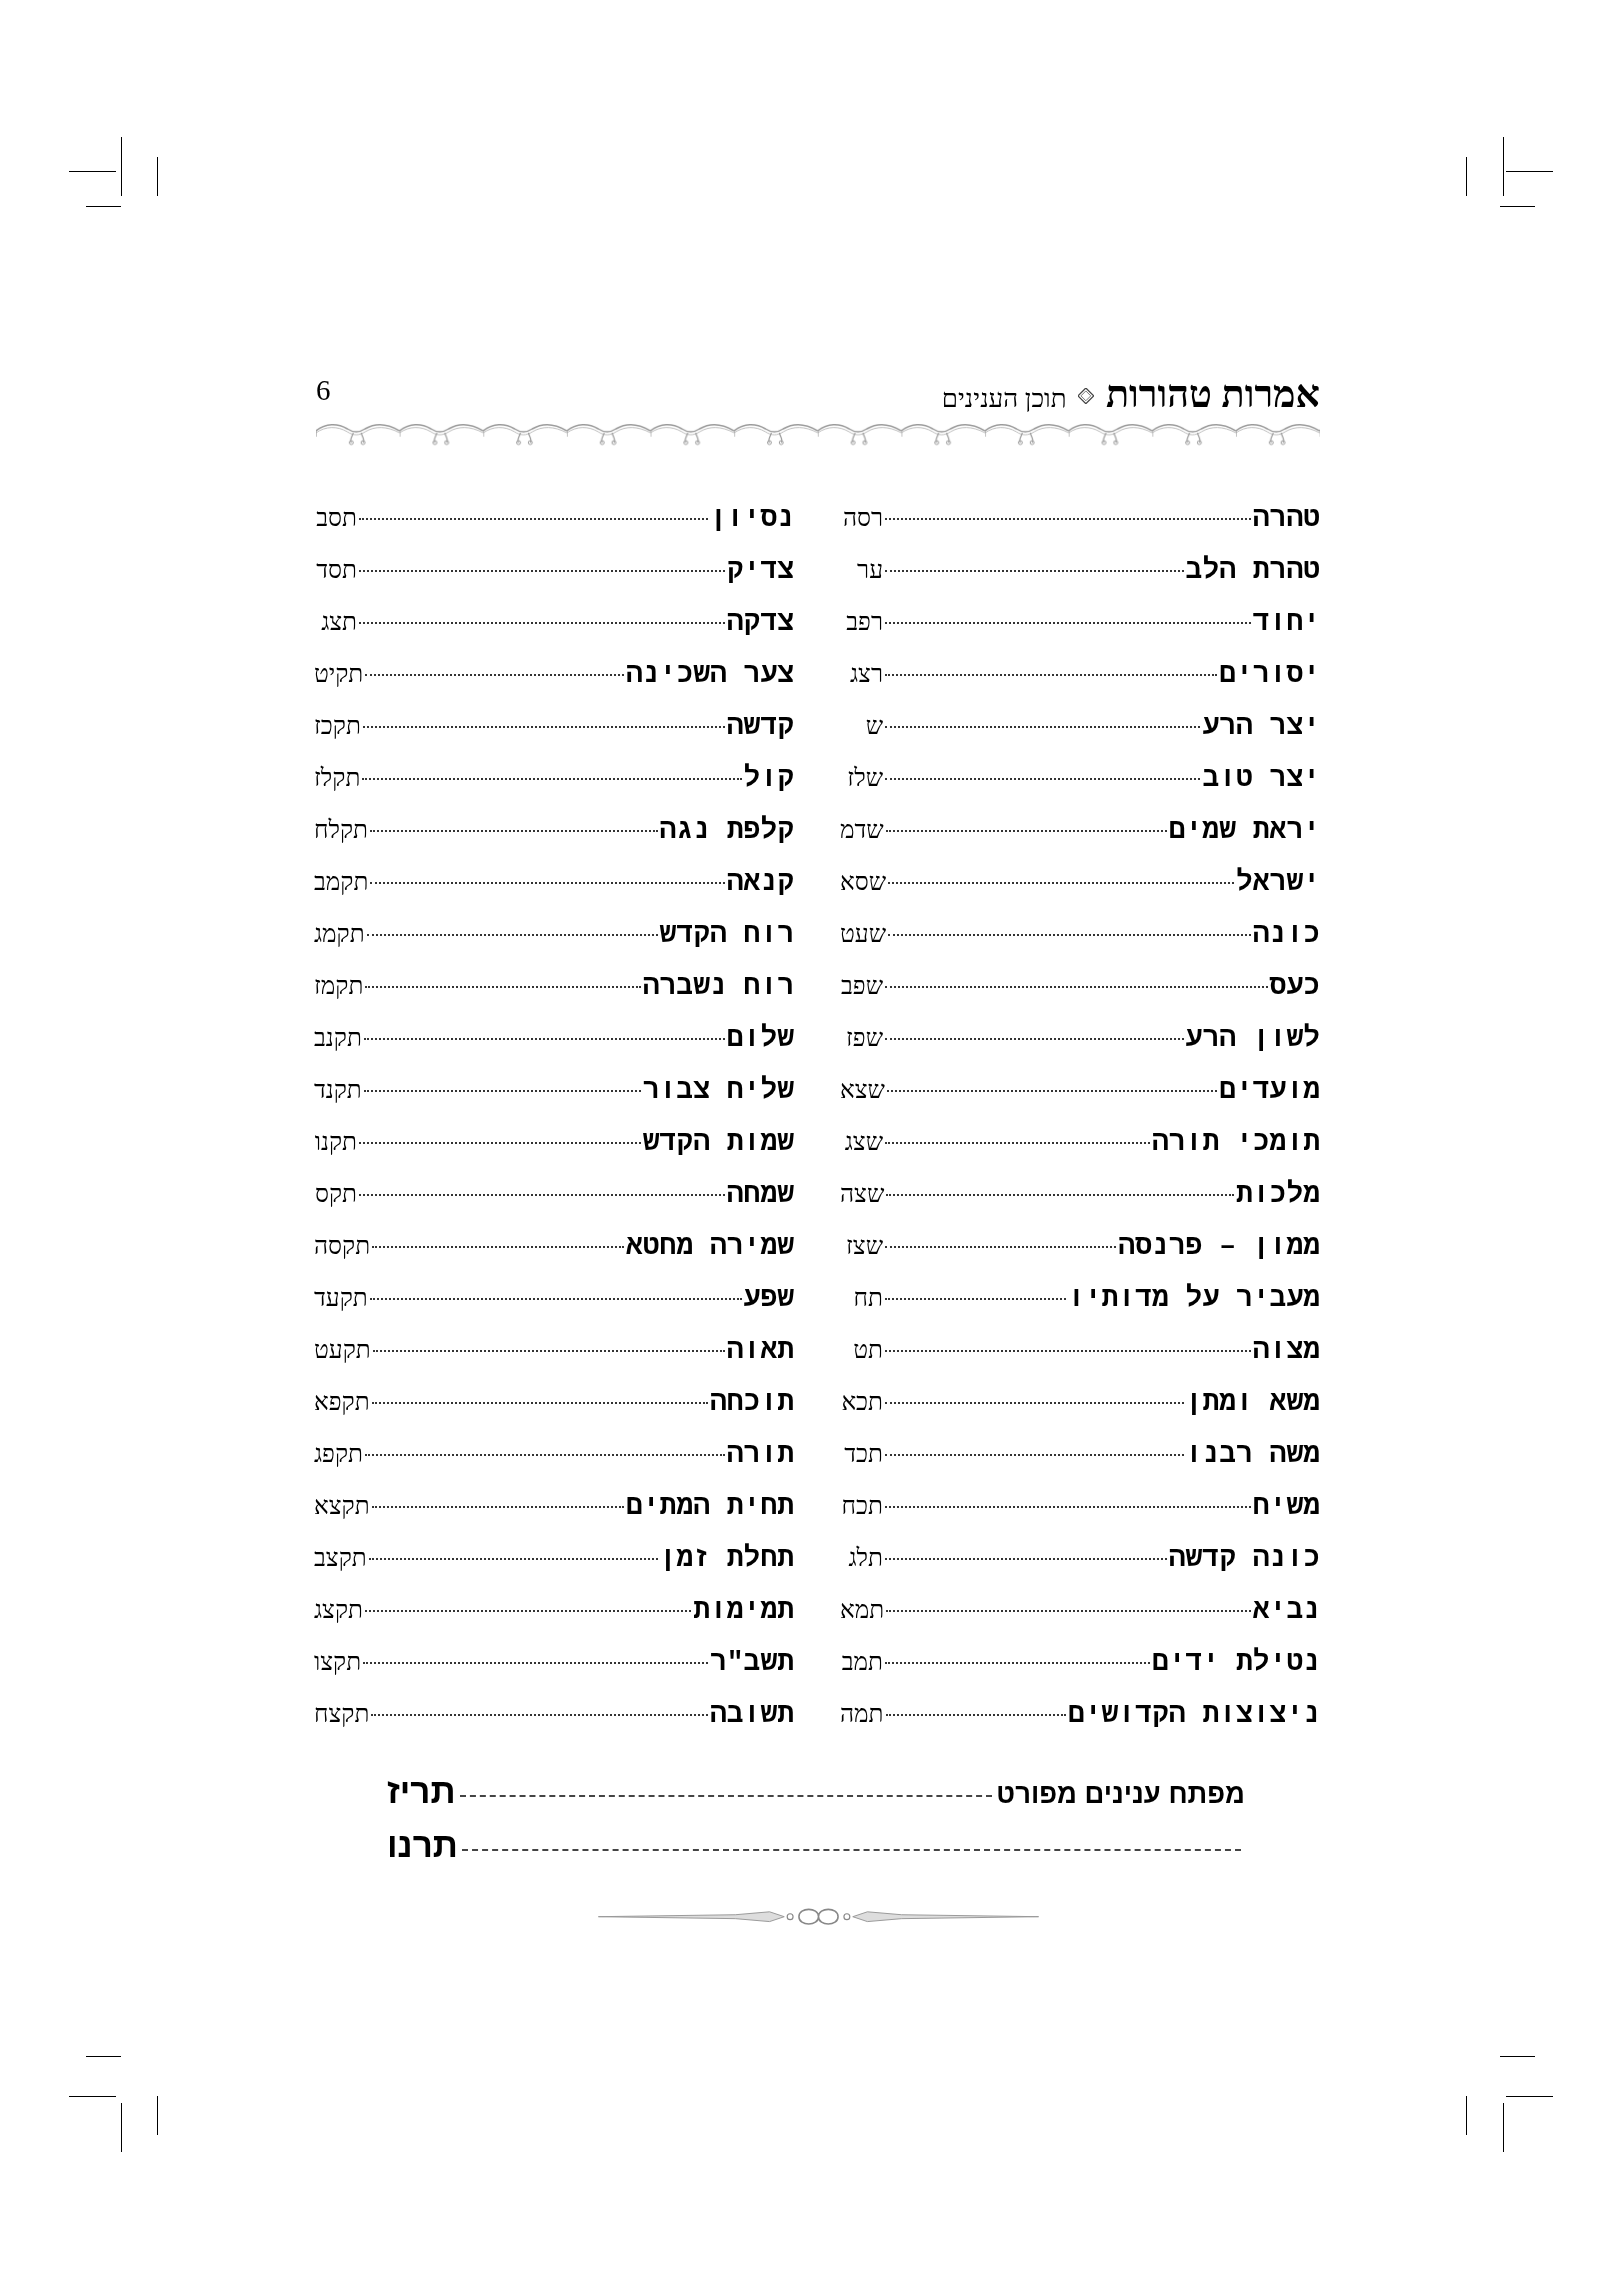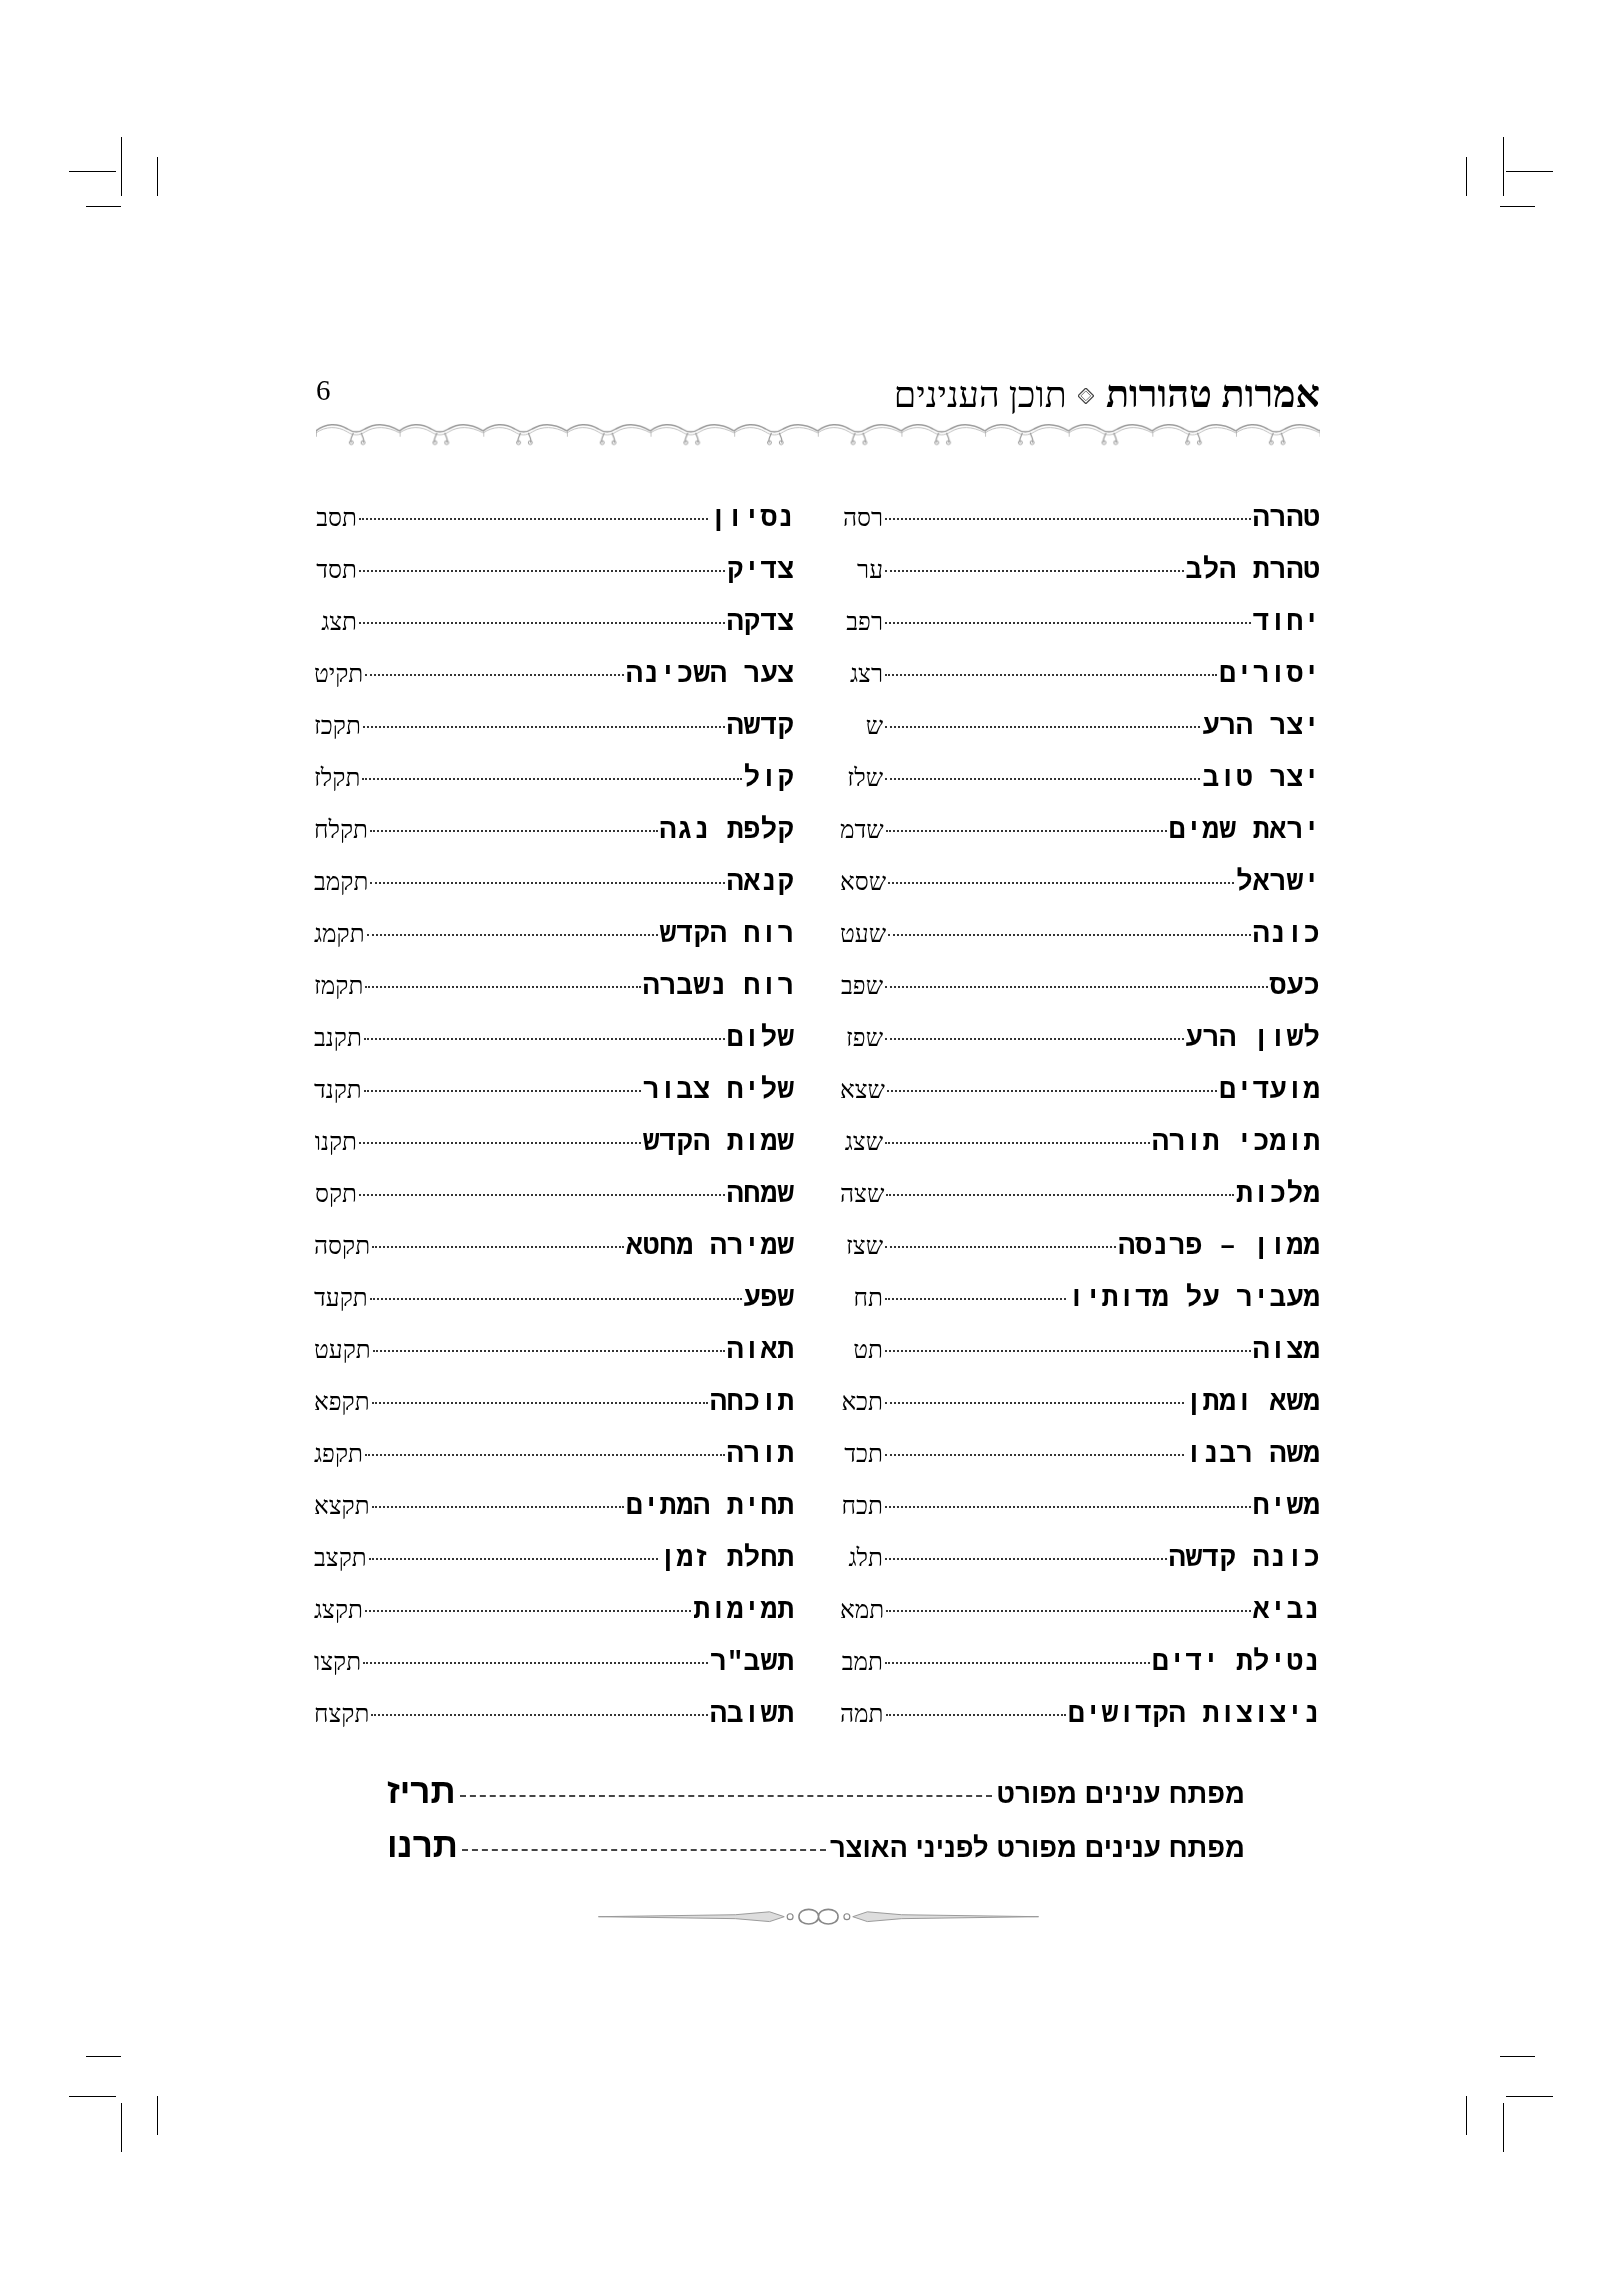--- a/index.html
+++ b/index.html
@@ -19,21 +19,21 @@
       direction: rtl;
     }
     .header .title-wrap {
       position: absolute; right: 0; top: 0; display: flex; align-items: baseline;
       gap: 11.8px; white-space: nowrap;
     }
     .header .book-title {
       font-family: "Liberation Serif", serif; font-weight: bold; font-size: 38px;
     }
     .header .section-title {
-      font-family: "Liberation Serif", serif; font-size: 36px;
+      font-family: "Liberation Serif", serif; font-size: 26px;
     }
     .header .diamond {
       display: inline-block; width: 15.7px; height: 15.7px; position: relative; top: -2.9px;
     }
     .header .page-number {
       position: absolute; left: 0; top: 2px; font-family: "Liberation Serif", serif;
       font-size: 29px; direction: ltr;
     }
     .ornament-top {
       position: absolute; left: 316px; top: 423px; width: 1004px; height: 23.5px;
@@ -382,21 +382,20 @@
     </div>
   </div>
 
 <div class="keys">
   <div class="key-row">
     <span class="key-label">מפתח ענינים מפורט</span>
     <span class="key-leader"></span>
     <span class="key-page">תריז</span>
   </div>
   <div class="key-row">
-    <span class="key-label">מפתח ענינים מפורט לפניני האוצר</span>
     <span class="key-leader"></span>
     <span class="key-page">תרנו</span>
   </div>
 </div>
 
 <div class="ornament-bottom">
   <svg width="441" height="27.4" viewBox="0 0 450 28">
     <path d="M0,14 L140,12 L175,9 L190,14 L175,19 L140,16 Z" fill="#ddd" stroke="#999" stroke-width="1"></path>
     <path d="M450,14 L310,12 L275,9 L260,14 L275,19 L310,16 Z" fill="#ddd" stroke="#999" stroke-width="1"></path>
     <circle cx="196" cy="14" r="3" fill="none" stroke="#888" stroke-width="1.2"></circle>

